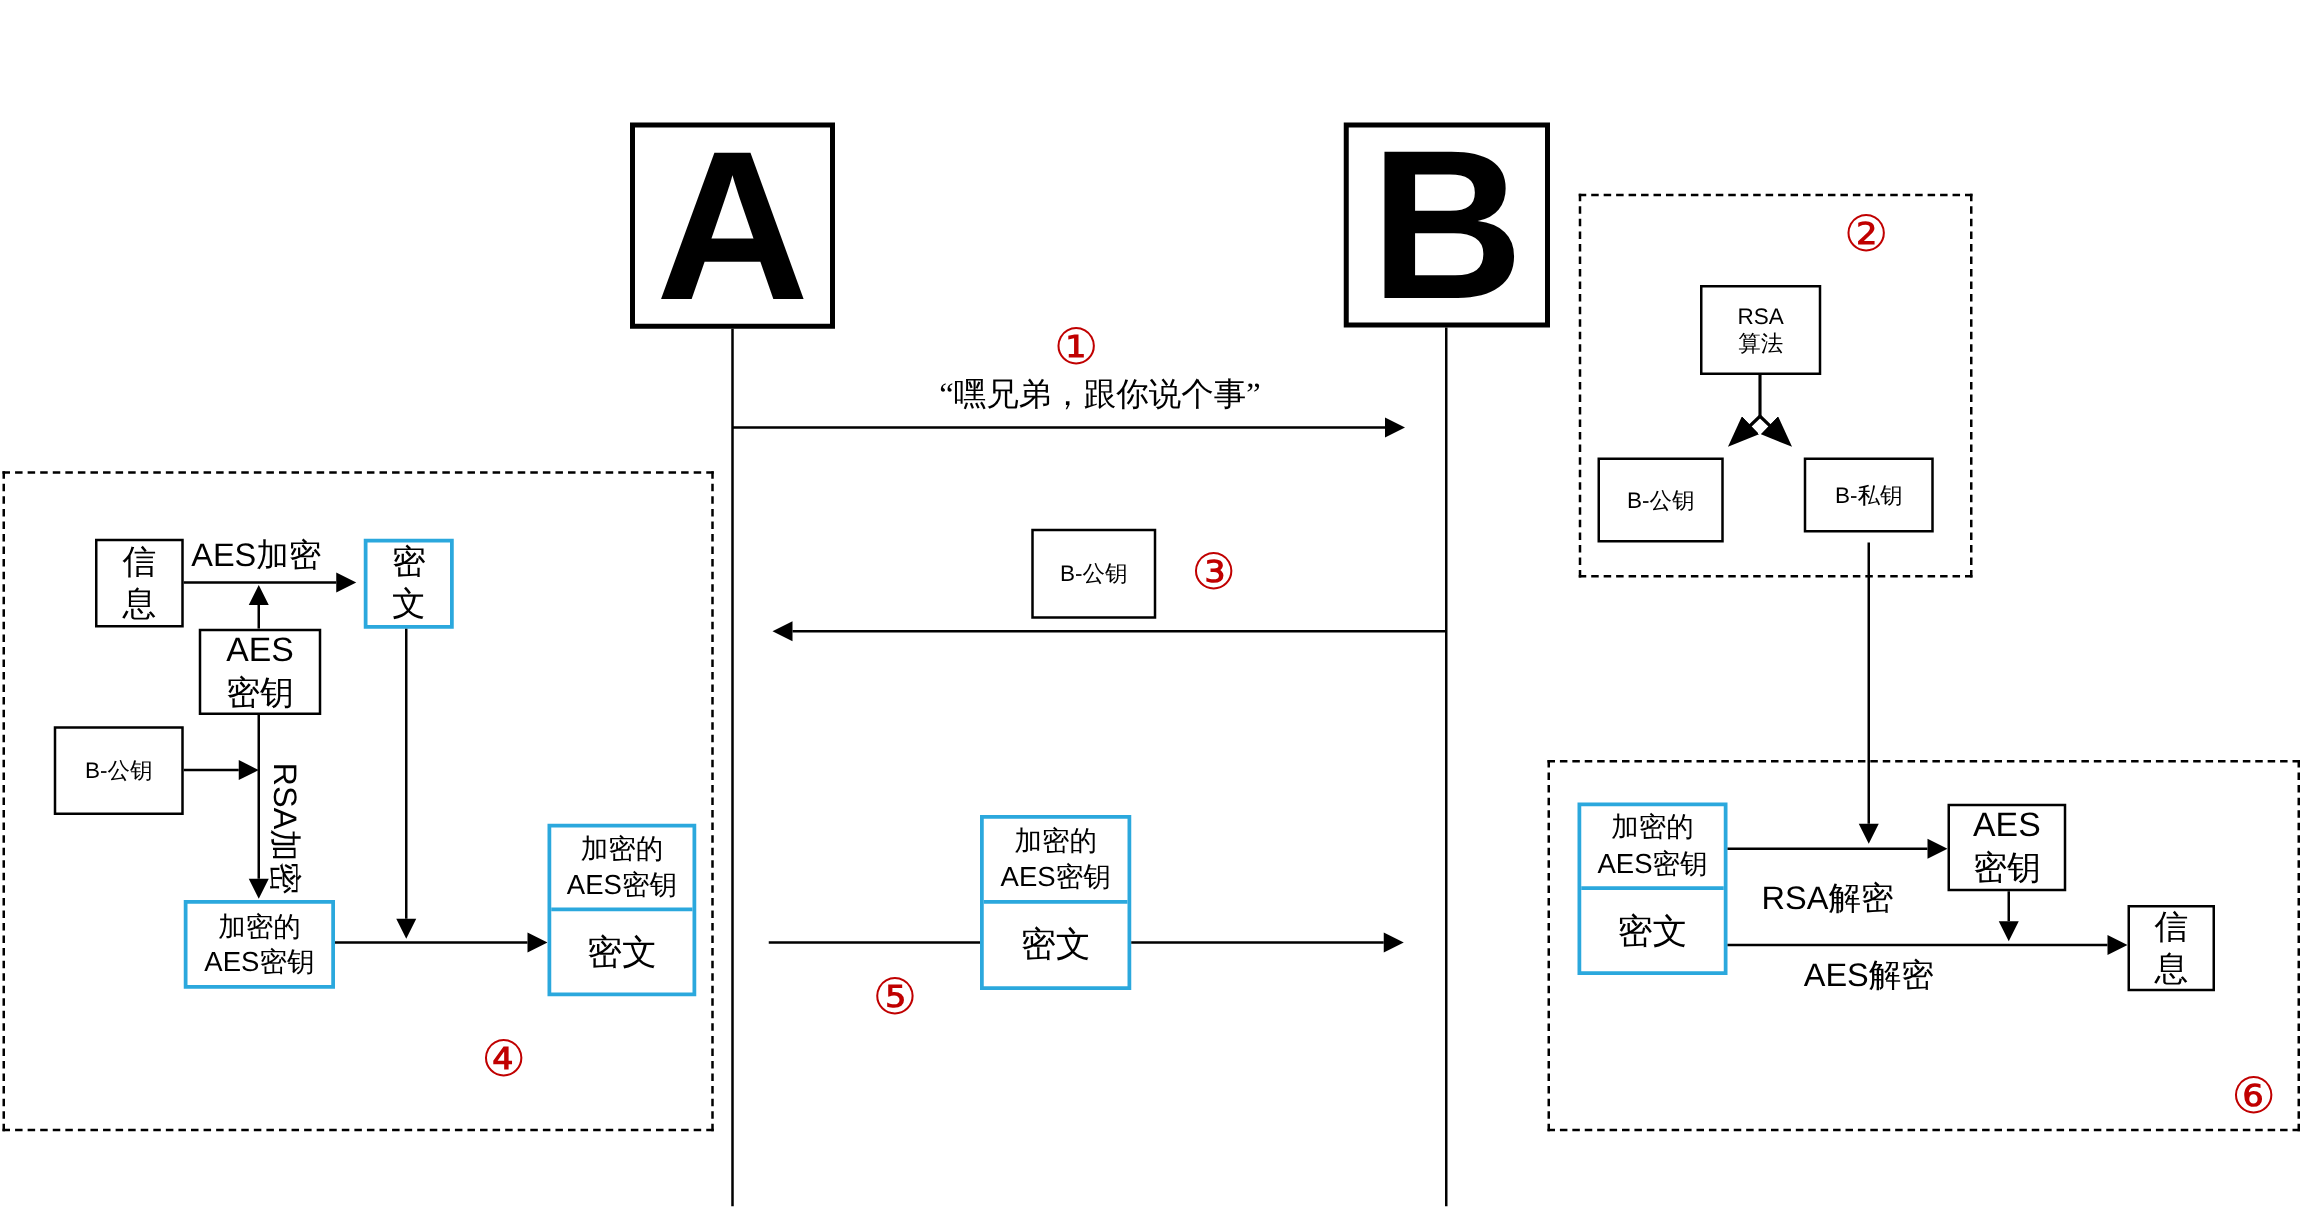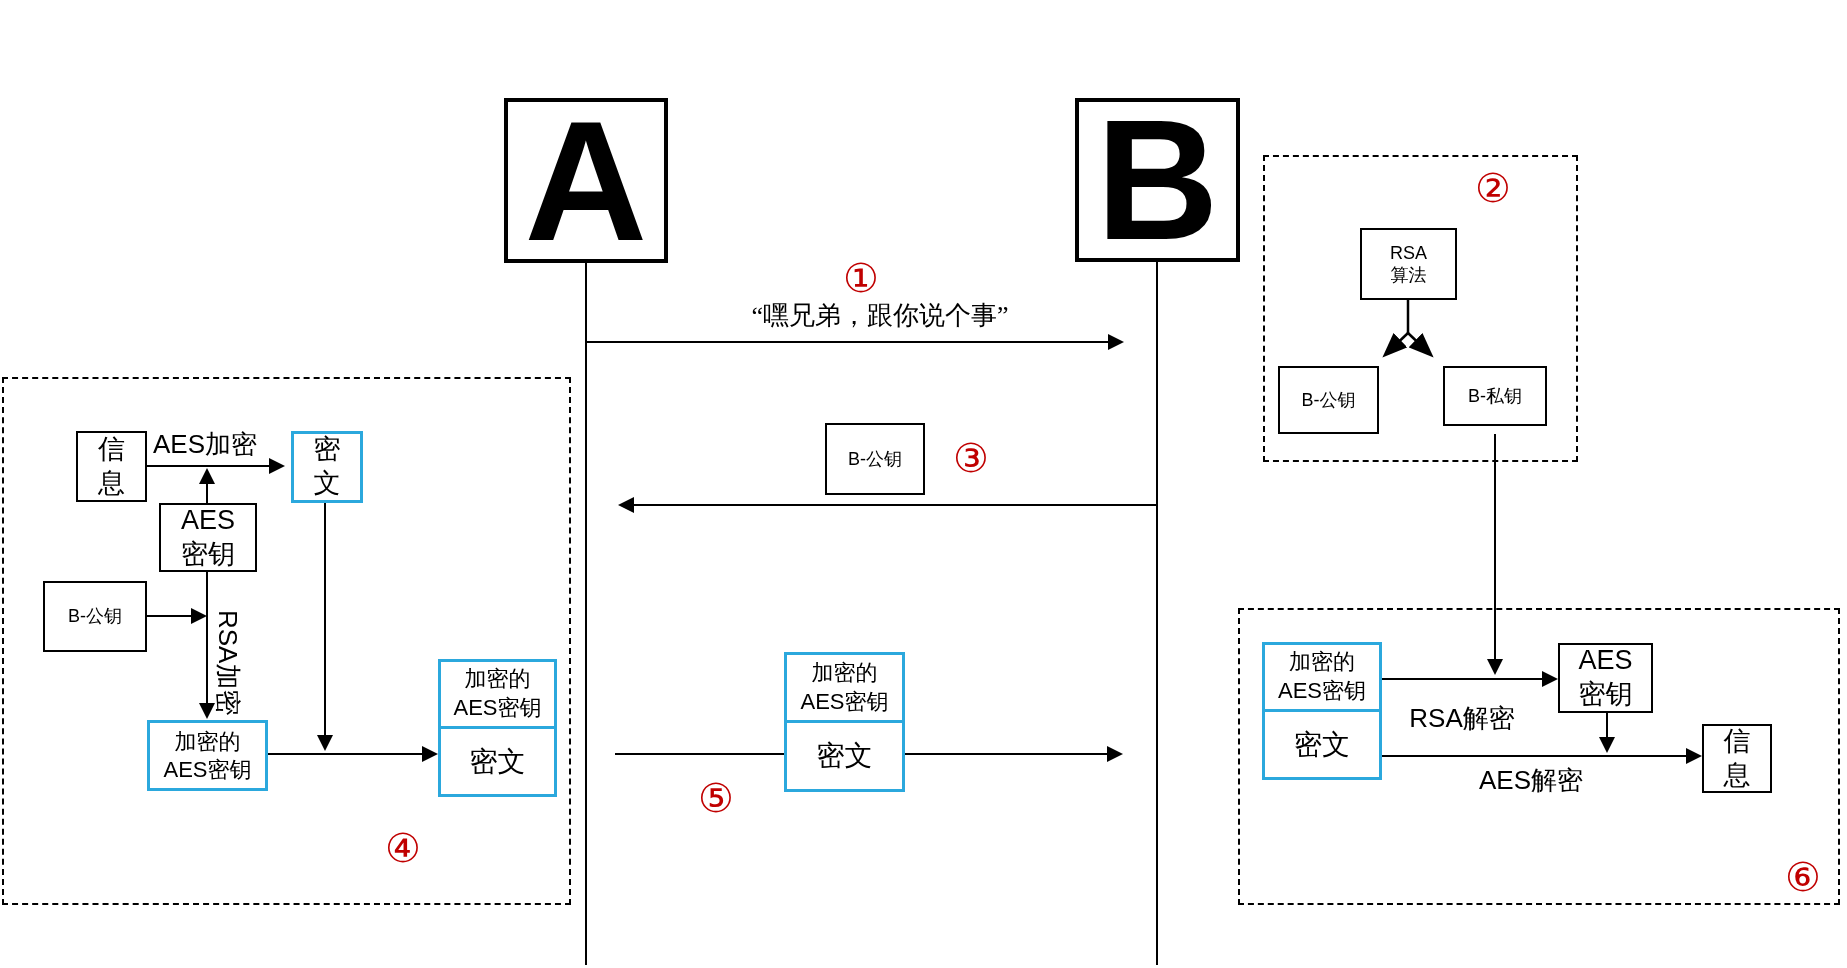--- a/index.html
+++ b/index.html
@@ -154,20 +154,20 @@
   <div class="arr r" style="left:1542px;top:671px;"></div>
   <div class="lbl" style="left:1392px;top:688px;width:140px;text-align:center;margin-top:16px;">RSA解密</div>
   <div class="box fs27" style="left:1558px;top:643px;width:95px;height:70px;border-width:2px;">
     <span>AES</span>
     <span>密钥</span>
   </div>
   <div class="vline" style="left:1606px;top:713px;height:24px;"></div>
   <div class="arr d" style="left:1599px;top:737px;"></div>
   <div class="hline" style="left:1382px;top:755px;width:304px;"></div>
   <div class="arr r" style="left:1686px;top:748px;"></div>
-  <div class="lbl" style="left:1443px;top:766px;width:140px;text-align:right;">AES解密</div>
+  <div class="lbl" style="left:1443px;top:766px;width:140px;text-align:left;">AES解密</div>
   <div class="box serif fs27" style="left:1702px;top:724px;width:70px;height:69px;border-width:2px;">
     <span>信</span>
     <span>息</span>
   </div>
   <div class="badge" style="left:1785px;top:855px;">⑥</div>
 
 </div>
 
 </body></html>

